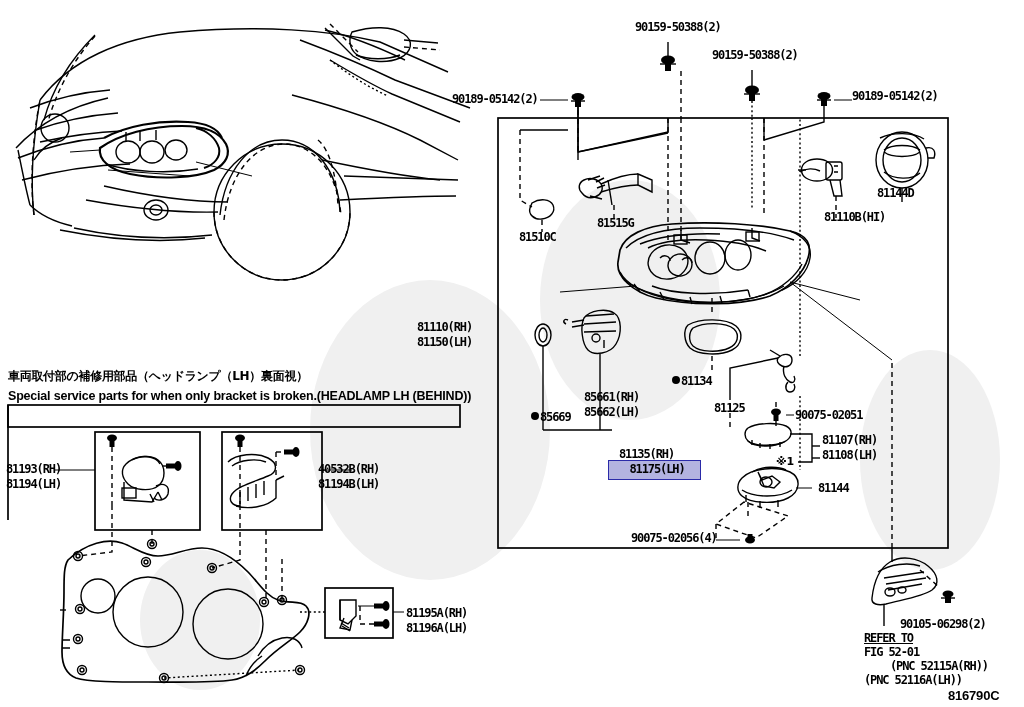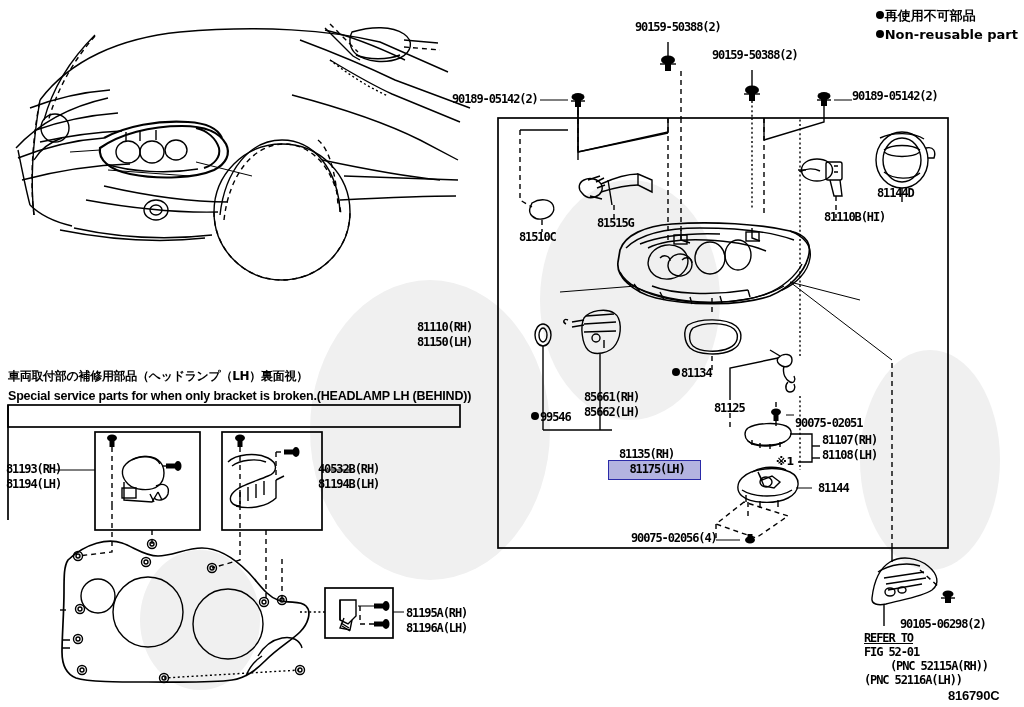--- a/index.html
+++ b/index.html
@@ -454,55 +454,47 @@
       <path class="ln-dash" d="M152,530 L152,544"></path>
       <path class="ln-dash" d="M240,505 L240,560 L212,568"></path>
       <path class="ln-dash" d="M266,530 L266,600"></path>
       <path class="ln-dot" d="M300,612 L325,612"></path>
       <path class="ln-dot" d="M164,678 L300,670"></path>
       <path class="ln-dash" d="M282,600 L282,555"></path>
     </g>
 
   </svg>
 
-  <div id="legend">
-    <div>
-      <span class="dot"></span><span>再使用不可部品</span>
-    </div>
-    <div>
-      <span class="dot"></span><span>Non-reusable part</span>
-    </div>
-  </div>
 
   <div class="lbl mono" style="left:452px;top:92px;">90189-05142(2)</div>
   <div class="lbl mono" style="left:635px;top:20px;">90159-50388(2)</div>
   <div class="lbl mono" style="left:712px;top:48px;">90159-50388(2)</div>
   <div class="lbl mono" style="left:852px;top:89px;">90189-05142(2)</div>
 
   <div class="lbl mono" style="left:519px;top:230px;">81510C</div>
   <div class="lbl mono" style="left:597px;top:216px;">81515G</div>
   <div class="lbl mono" style="left:877px;top:186px;">81144D</div>
   <div class="lbl mono" style="left:824px;top:210px;">81110B(HI)</div>
 
   <div class="lbl mono" style="left:417px;top:320px;">81110(RH)
 81150(LH)</div>
 
-  <div class="lbl mono" style="left:531px;top:410px;"><span class="dot"></span><span>99546</span></div>
+  <div class="lbl mono" style="left:531px;top:410px;"><span class="dot"></span><span>85669</span></div>
 
   <div class="lbl mono" style="left:584px;top:390px;">85661(RH)
 85662(LH)</div>
 
-  <div class="lbl mono" style="left:672px;top:366px;"><span class="dot"></span><span>81134</span></div>
+  <div class="lbl mono" style="left:672px;top:374px;"><span class="dot"></span><span>81134</span></div>
 
   <div class="lbl mono" style="left:714px;top:401px;">81125</div>
 
   <div class="lbl mono" style="left:619px;top:447px;">81135(RH)</div>
   <div class="lbl mono hl" style="left:608px;top:460px;width:93px;height:20px;line-height:17px;padding-left:7px;">81175(LH)</div>
 
-  <div class="lbl mono" style="left:795px;top:408px;margin-top:8px;">90075-02051</div>
+  <div class="lbl mono" style="left:795px;top:408px;">90075-02051</div>
   <div class="lbl mono" style="left:822px;top:433px;">81107(RH)
 81108(LH)</div>
   <div class="lbl jp" style="left:776px;top:454px;font-size:11px;">※1</div>
 
   <div class="lbl mono" style="left:806px;top:481px;margin-left:12px;">81144</div>
   <div class="lbl mono" style="left:631px;top:531px;">90075-02056(4)</div>
   <div class="lbl mono" style="left:900px;top:617px;">90105-06298(2)</div>
 
 
   <div class="lbl mono" style="left:864px;top:631px;text-decoration:underline;">REFER TO</div>

